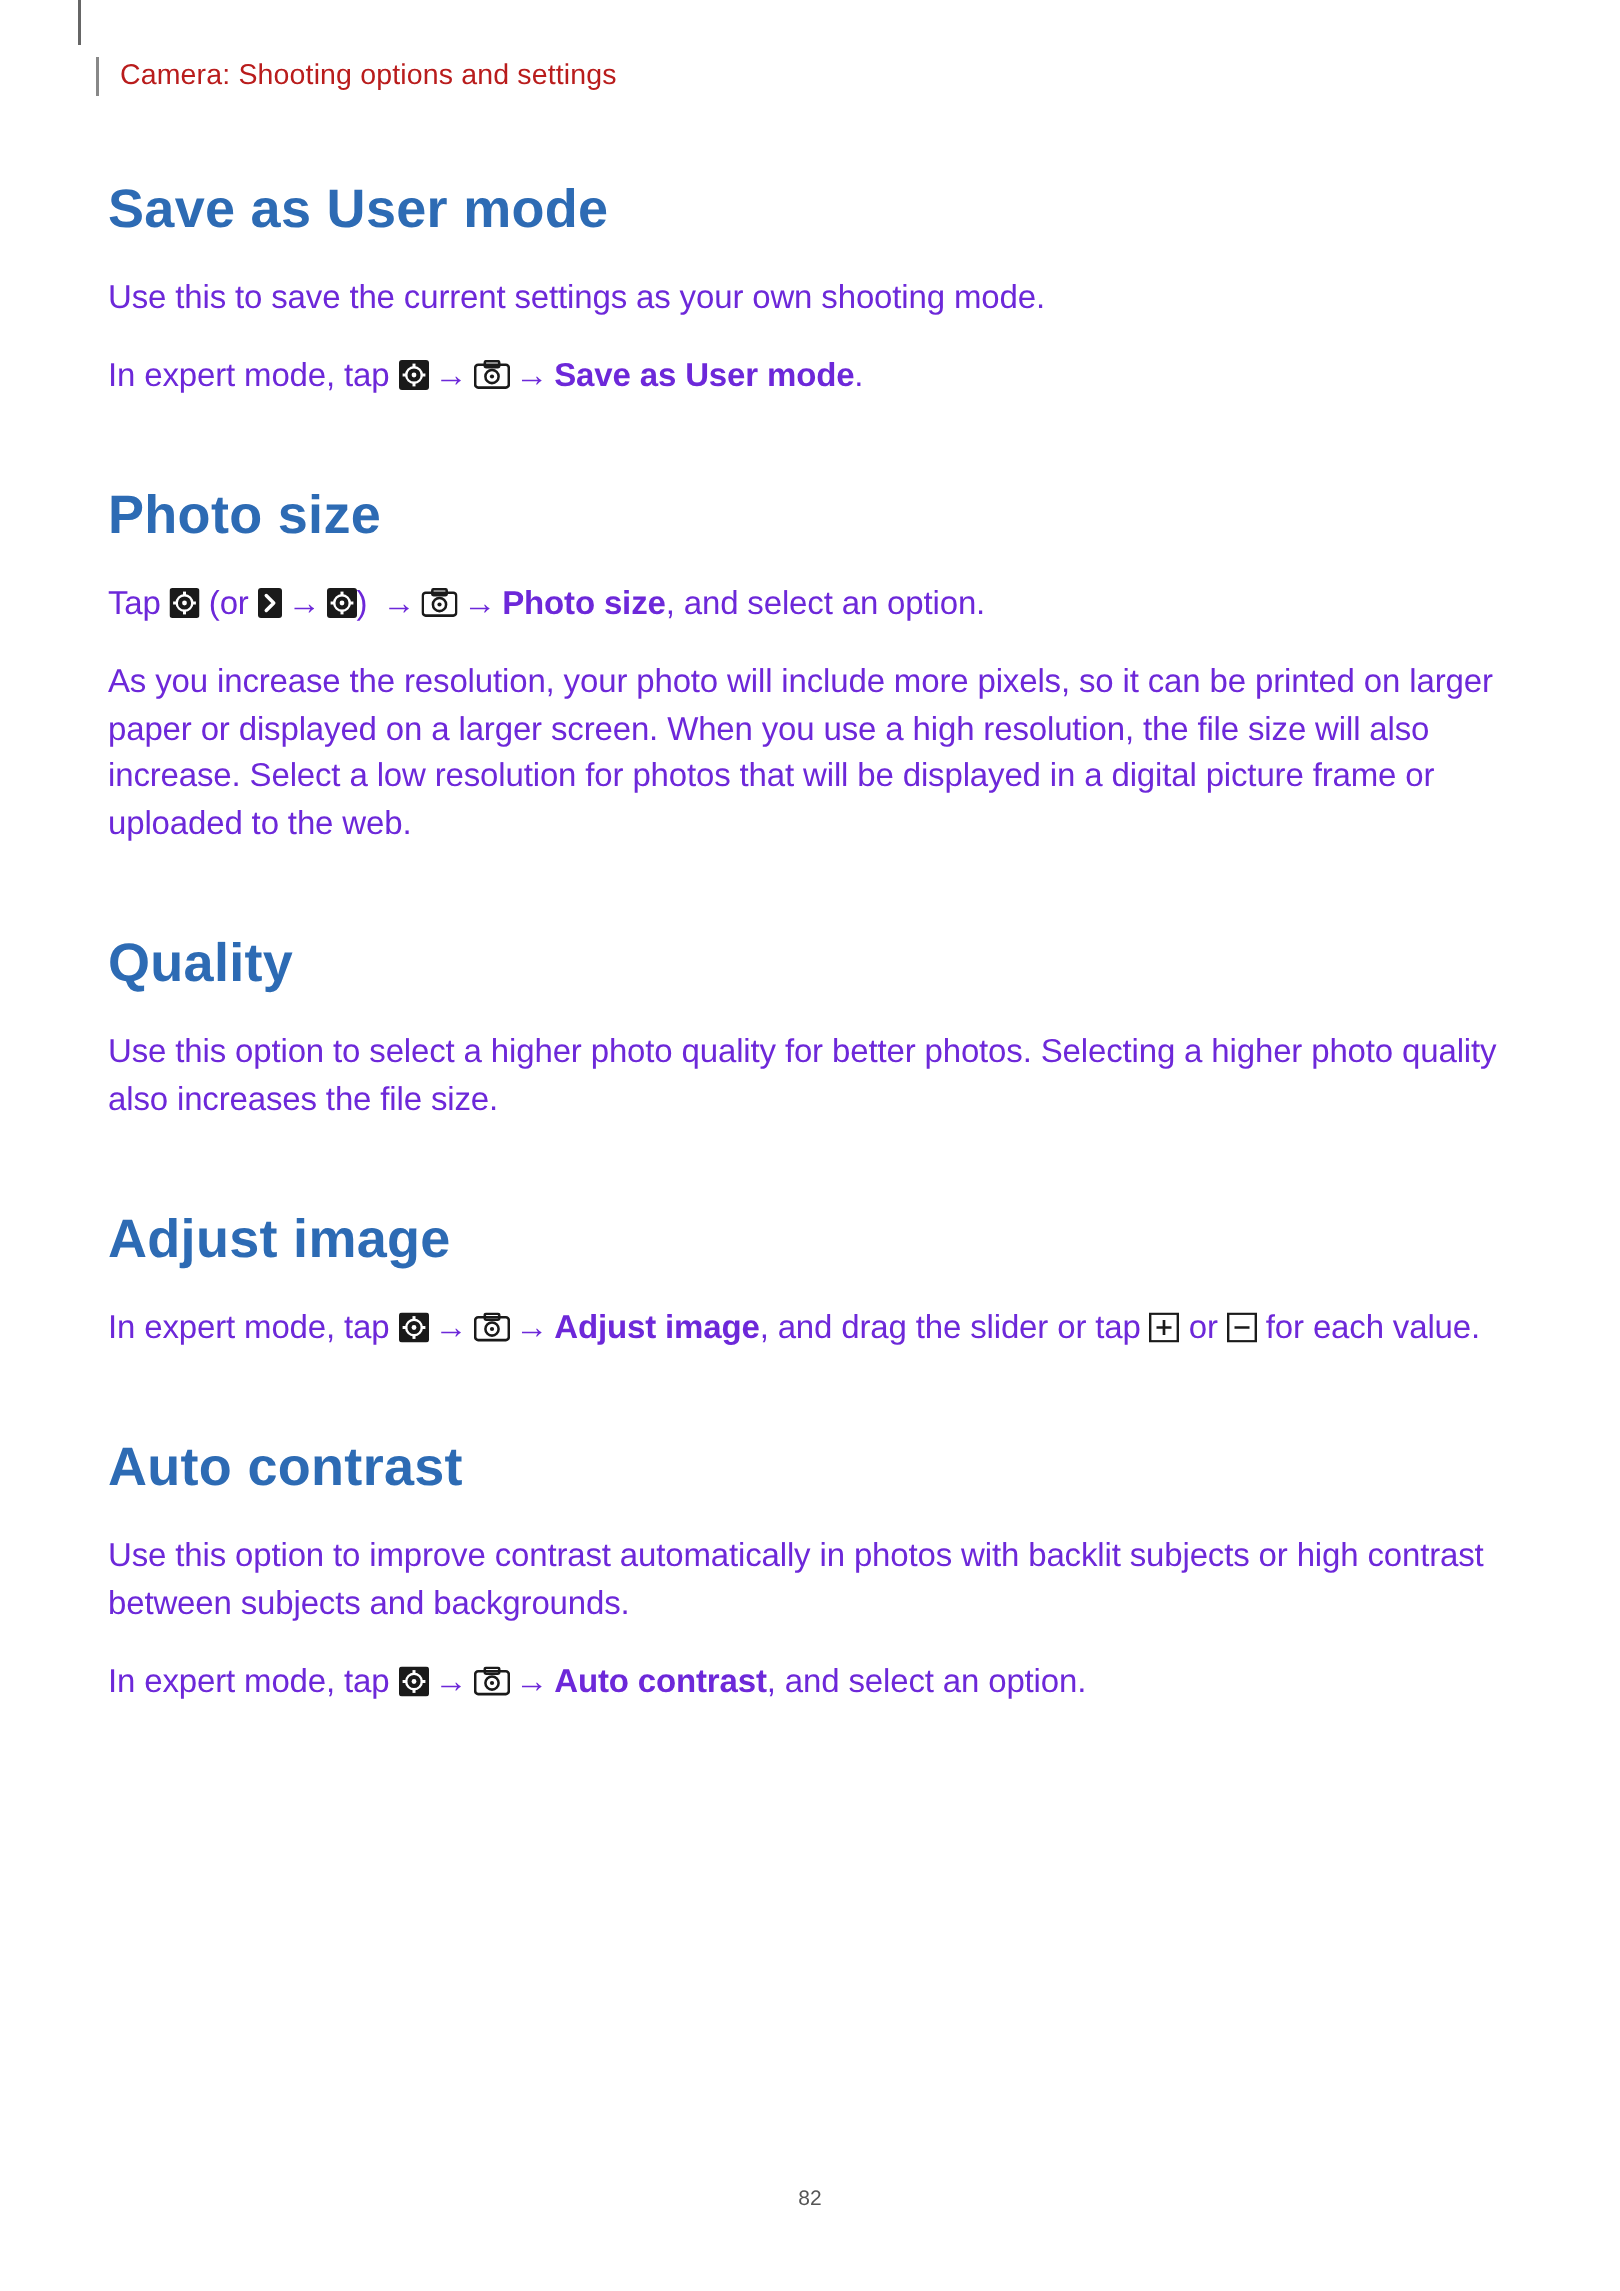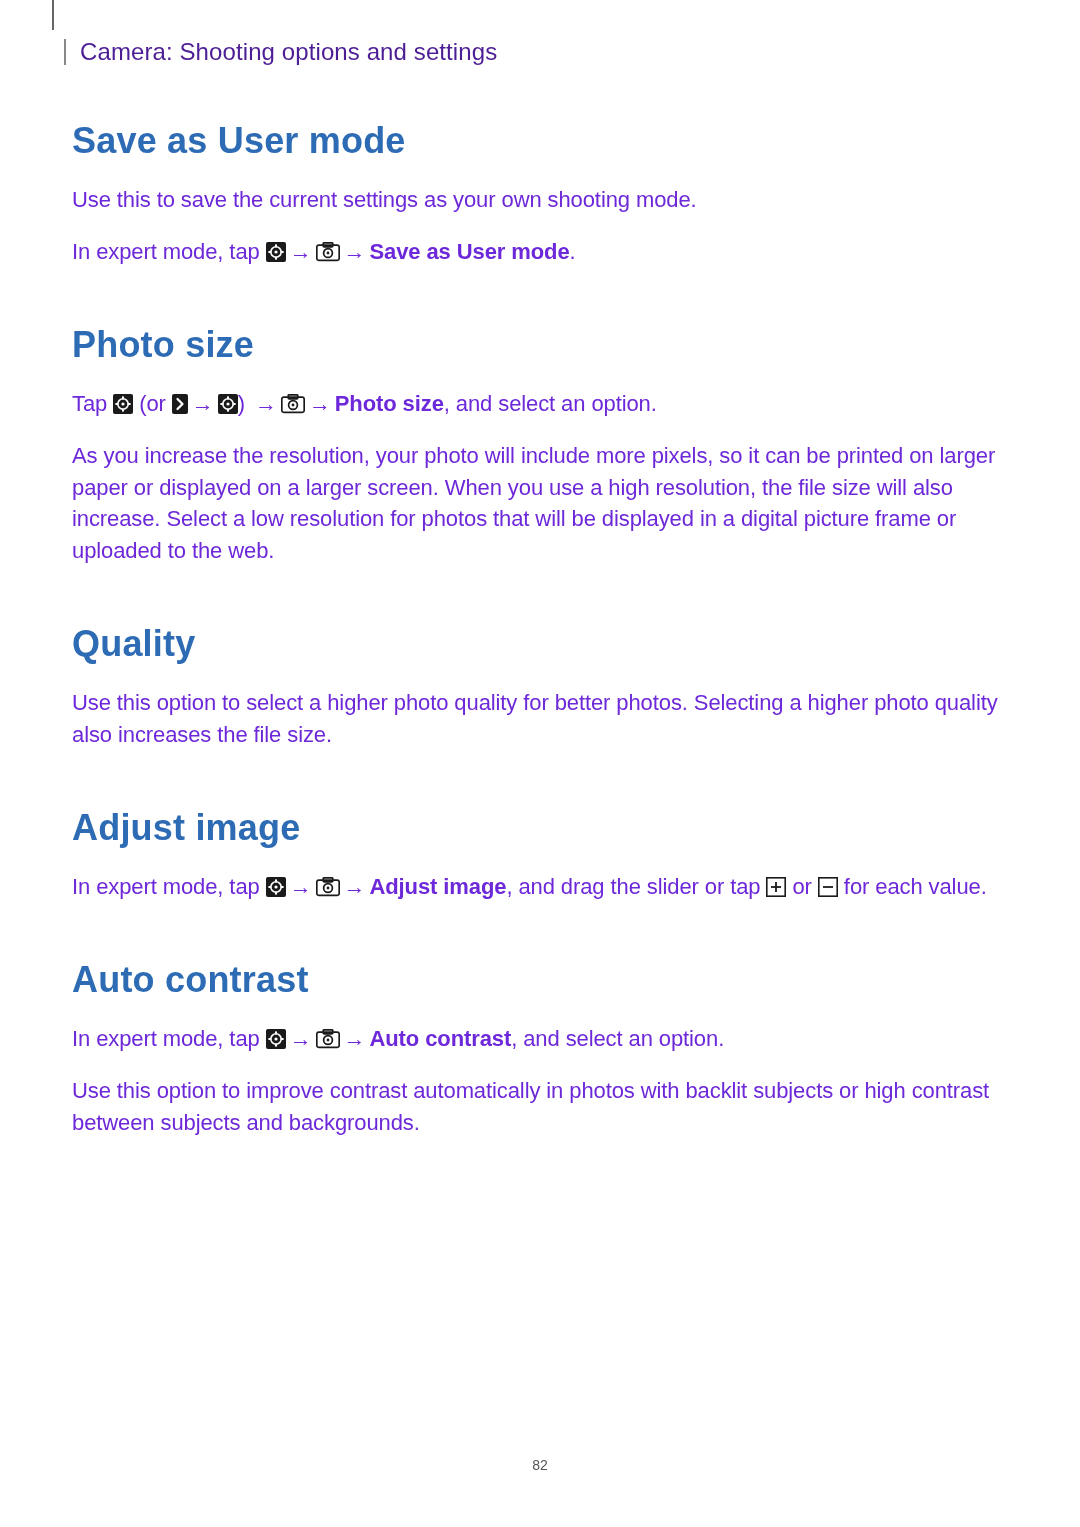--- a/index.html
+++ b/index.html
@@ -1,21 +1,21 @@
 <!DOCTYPE html>
 <html><head>
 <meta charset="utf-8">
 <style>
   * { box-sizing: border-box; margin: 0; padding: 0; }
   html, body { width: 1080px; height: 1527px; background: #fff; font-family: "Segoe UI", "Helvetica Neue", Arial, sans-serif; color: #1a1a1a; }
   .page { position: relative; width: 1080px; height: 1527px; padding: 38px 72px 0 72px; }
   .tab-marker { position: absolute; left: 52px; top: 0; width: 2px; height: 30px; background: #666; }
   .header-row { display: flex; align-items: center; gap: 14px; margin-bottom: 54px; margin-left: -8px; }
   .header-divider { width: 2px; height: 26px; background: #888; }
-  .header-text { font-size: 24px; font-weight: 400; color: #4c1d95; letter-spacing: 0.1px; }
+  .header-text { font-size: 19px; font-weight: 400; color: #b91c1c; letter-spacing: 0.1px; }
   .section-heading { font-size: 36px; font-weight: 700; color: #2d6bb4; margin-bottom: 22px; margin-top: 56px; letter-spacing: 0.2px; }
   .section-heading.first { margin-top: 0; }
   .body-text { font-size: 22px; line-height: 1.45; color: #6d28d9; font-weight: 400; letter-spacing: -0.1px; }
   .body-text + .body-text { margin-top: 20px; }
   .body-text .bold { font-weight: 700; }
   .icon { display: inline-flex; vertical-align: -3px; }
   .arrow { display: inline-block; padding: 0 4px; font-size: 22px; }
   .page-number { position: absolute; bottom: 54px; left: 0; right: 0; text-align: center; font-size: 14px; color: #555; }
 </style>
 </head>
@@ -116,27 +116,27 @@
           <use href="#ic-plus"></use>
         </svg>
       </span><span> or </span><span class="icon">
         <svg width="20" height="20">
           <use href="#ic-minus"></use>
         </svg>
       </span><span> for each value.</span>
   </p>
 
   <h2 class="section-heading">Auto contrast</h2>
+  <p class="body-text">Use this option to improve contrast automatically in photos with backlit subjects or high contrast between subjects and backgrounds.</p>
   <p class="body-text">
     <span>In expert mode, tap </span><span class="icon">
         <svg width="20" height="20">
           <use href="#ic-settings"></use>
         </svg>
       </span><span class="arrow">→</span><span class="icon">
         <svg width="24" height="20">
           <use href="#ic-camera"></use>
         </svg>
       </span><span class="arrow">→</span><span class="bold">Auto contrast</span><span>, and select an option.</span>
   </p>
-  <p class="body-text">Use this option to improve contrast automatically in photos with backlit subjects or high contrast between subjects and backgrounds.</p>
 
   <div class="page-number">82</div>
 </div>
 
 </body></html>

